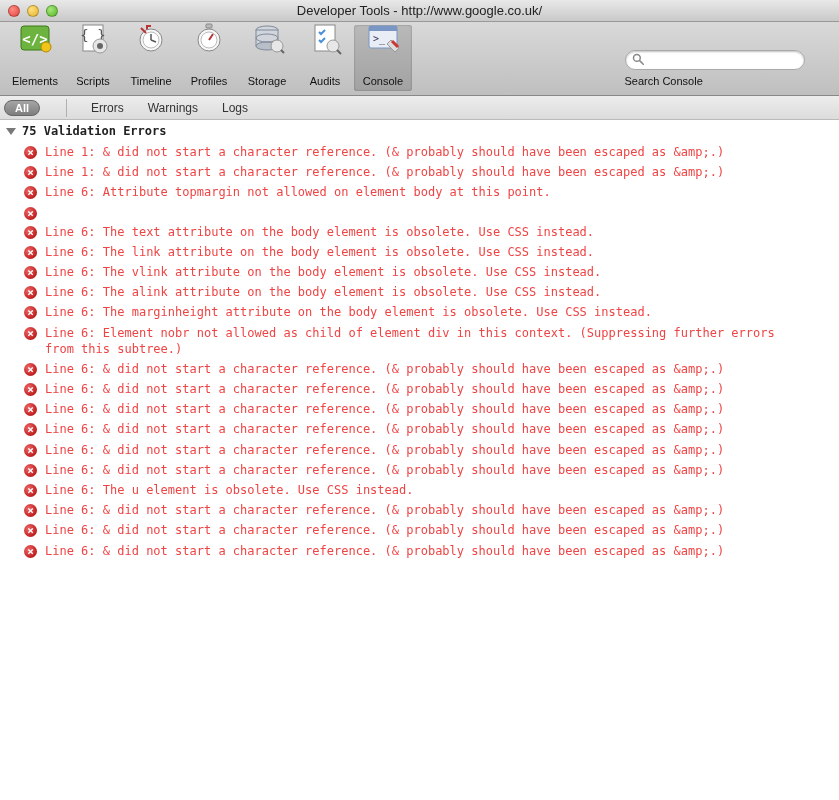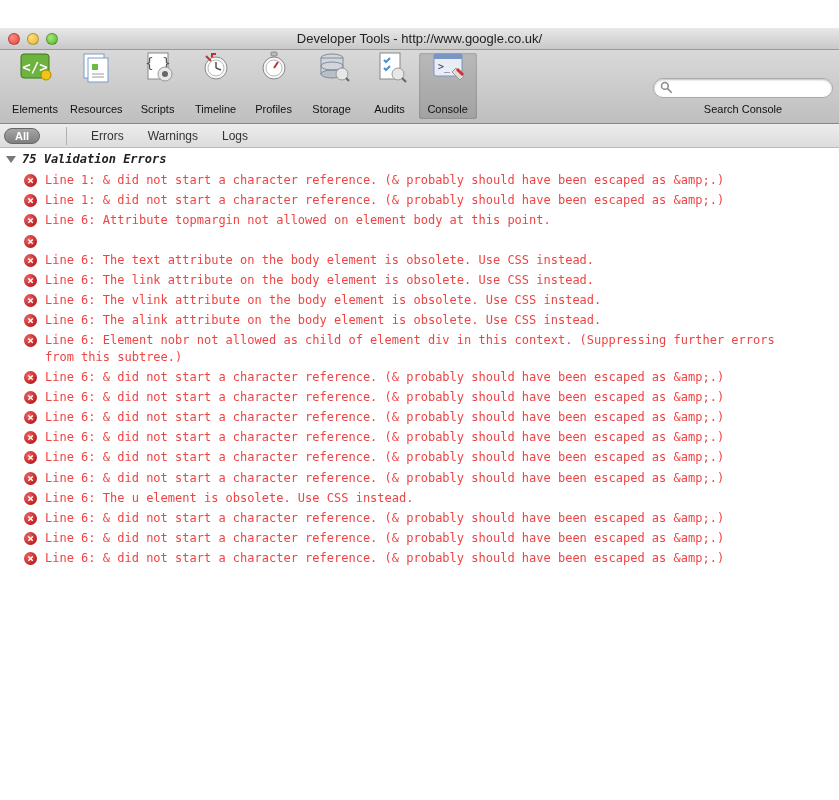--- a/index.html
+++ b/index.html
@@ -13,21 +13,20 @@
   }
   
   .titlebar {
     height: 22px;
     background: linear-gradient(#e8e8e8, #c9c9c9);
     border-bottom: 1px solid #999;
     display: flex;
     align-items: center;
     padding: 0 8px;
     position: relative;
-    margin-top: 28px;
   }
   .traffic-lights { display: flex; gap: 7px; }
   .tl {
     width: 12px; height: 12px; border-radius: 50%;
     border: 0.5px solid rgba(0,0,0,0.25);
   }
   .tl.red { background: radial-gradient(circle at 35% 35%, #ff8b82, #e2453c); }
   .tl.yellow { background: radial-gradient(circle at 35% 35%, #ffe07a, #e4b22f); }
   .tl.green { background: radial-gradient(circle at 35% 35%, #a6e77a, #54b626); }
   .title-text {
@@ -63,21 +62,21 @@
   }
   .tool-item .icon-box {
     width: 38px; height: 38px;
     display: flex; align-items: center; justify-content: center;
   }
   .tool-item .label {
     font-size: 11px; color: #111;
     margin-top: 19px;
   }
   .search-area {
-    flex: 1; display: flex; flex-direction: column; align-items: center;
+    flex: 1; display: flex; flex-direction: column; align-items: flex-start;
     justify-content: flex-end; padding-bottom: 4px;
     min-width: 180px;
   }
   .search-box {
     width: 180px; height: 20px;
     border-radius: 10px;
     background: #fff;
     border: 1px solid #aaa;
     box-shadow: inset 0 1px 2px rgba(0,0,0,0.25);
     display: flex; align-items: center;
@@ -129,21 +128,20 @@
   .console::-webkit-scrollbar-thumb {
     background: linear-gradient(90deg, #c7dcfa, #7aa9e8, #c7dcfa);
     border-radius: 7px;
     border: 2px solid #f4f4f4;
   }
   .group-header {
     display: flex; align-items: center;
     padding: 4px 6px;
     color: #222; font-weight: bold;
     cursor: default;
-    font-style: italic;
   }
   .disclosure {
     width: 0; height: 0;
     border-left: 5px solid transparent;
     border-right: 5px solid transparent;
     border-top: 7px solid #787878;
     margin-right: 6px;
   }
   .msg-row {
     display: flex;
@@ -187,32 +185,20 @@
             <rect x="4" y="6" width="28" height="24" rx="3" fill="#6CB33F" stroke="#3d7a18" stroke-width="1"></rect>
             <text x="18" y="24" font-size="14" font-family="monospace" fill="#fff" text-anchor="middle" font-weight="bold">&lt;/&gt;</text>
             <circle cx="29" cy="27" r="5" fill="#f0c419" stroke="#b58900"></circle>
           </svg>
         </div>
         <span class="label">Elements</span>
       </div>
       <div class="tool-item">
         <div class="icon-box">
           <svg width="36" height="36" viewBox="0 0 36 36">
-            <rect x="6" y="6" width="20" height="24" fill="#fff" stroke="#7a9bc9"></rect>
-            <rect x="10" y="10" width="20" height="24" fill="#fff" stroke="#7a9bc9"></rect>
-            <rect x="14" y="16" width="6" height="6" fill="#6bbb44"></rect>
-            <line x1="14" y1="26" x2="26" y2="26" stroke="#999"></line>
-            <line x1="14" y1="29" x2="26" y2="29" stroke="#999"></line>
-          </svg>
-        </div>
-        <span class="label">Resources</span>
-      </div>
-      <div class="tool-item">
-        <div class="icon-box">
-          <svg width="36" height="36" viewBox="0 0 36 36">
             <rect x="8" y="5" width="20" height="26" fill="#fff" stroke="#888"></rect>
             <text x="18" y="20" text-anchor="middle" font-size="14" font-family="monospace" fill="#555">{ }</text>
             <circle cx="25" cy="26" r="7" fill="#e7e7e7" stroke="#999"></circle>
             <circle cx="25" cy="26" r="3" fill="#666"></circle>
           </svg>
         </div>
         <span class="label">Scripts</span>
       </div>
       <div class="tool-item">
         <div class="icon-box">
@@ -329,20 +315,24 @@
       <div class="msg-row">
         <span class="err-badge"></span>
         <span class="msg-text">Line 6: The vlink attribute on the body element is obsolete. Use CSS instead.</span>
       </div>
       <div class="msg-row">
         <span class="err-badge"></span>
         <span class="msg-text">Line 6: The alink attribute on the body element is obsolete. Use CSS instead.</span>
       </div>
       <div class="msg-row">
         <span class="err-badge"></span>
+        <span class="msg-text">Line 6: The marginheight attribute on the body element is obsolete. Use CSS instead.</span>
+      </div>
+      <div class="msg-row">
+        <span class="err-badge"></span>
         <span class="msg-text">Line 6: Element nobr not allowed as child of element div in this context. (Suppressing further errors from this subtree.)</span>
       </div>
       <div class="msg-row">
         <span class="err-badge"></span>
         <span class="msg-text">Line 6: &amp; did not start a character reference. (&amp; probably should have been escaped as &amp;amp;.)</span>
       </div>
       <div class="msg-row">
         <span class="err-badge"></span>
         <span class="msg-text">Line 6: &amp; did not start a character reference. (&amp; probably should have been escaped as &amp;amp;.)</span>
       </div>

